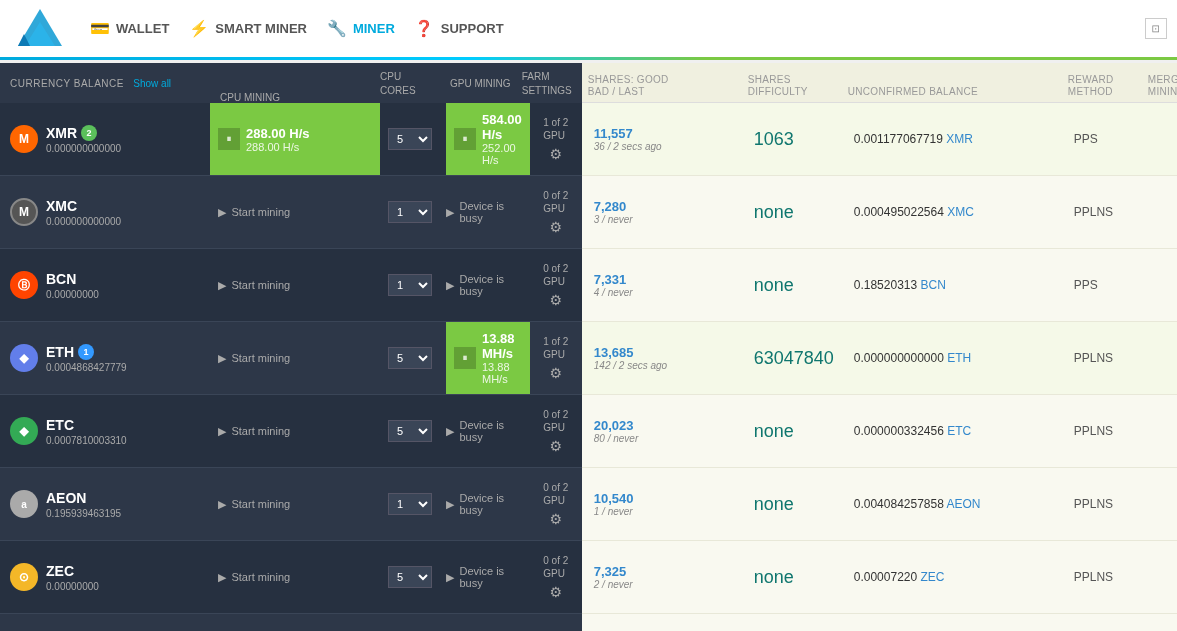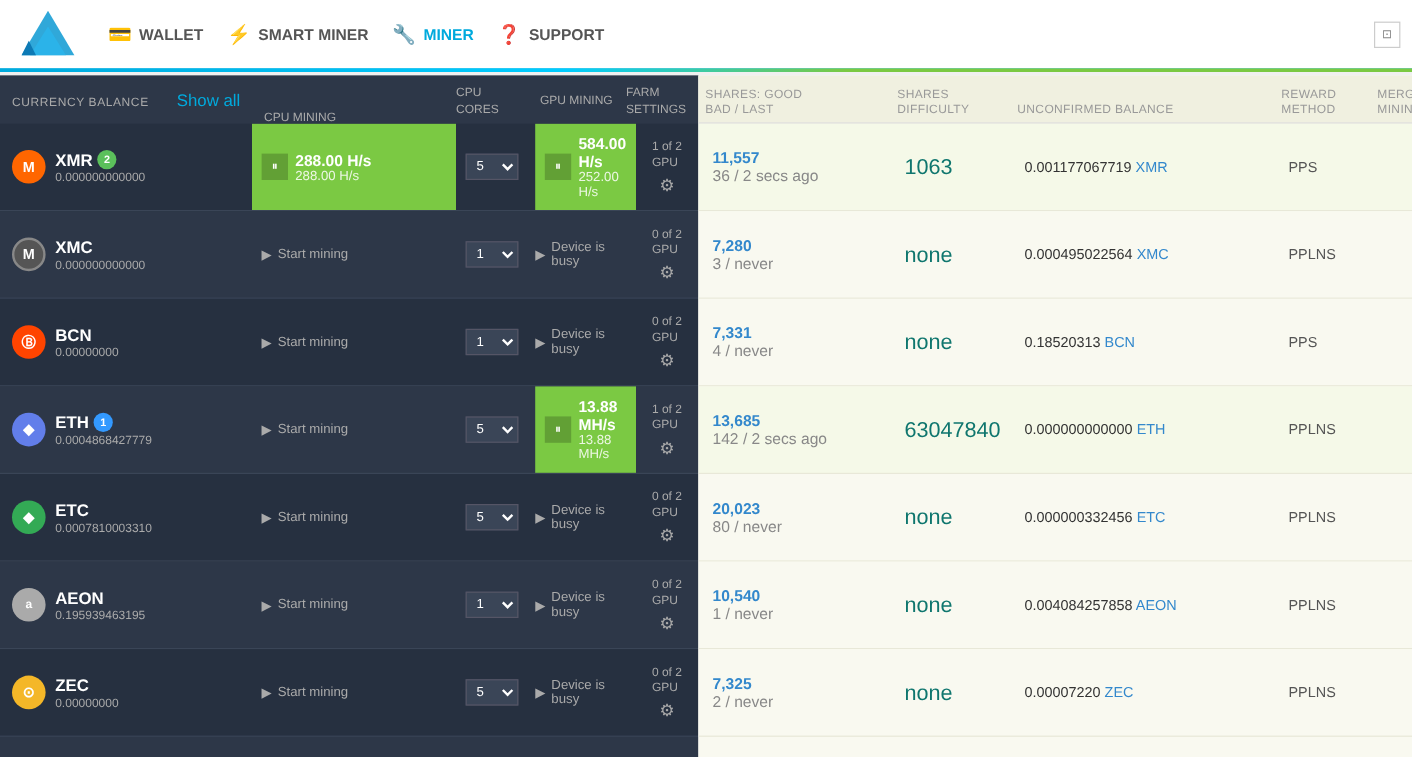--- a/index.html
+++ b/index.html
@@ -211,21 +211,21 @@
       align-items: center;
       height: 73px;
       border-bottom: 1px solid #e8e8d8;
       padding: 0 6px;
     }
     .right-row.active-row { background: #f5f9e8; }
     .right-row:not(.active-row) { background: #f9f9f0; }
 
     .rr-shares { width: 160px; padding: 0 6px; }
     .shares-good { color: #3388cc; font-size: 13px; font-weight: bold; }
-    .shares-bad { color: #888; font-size: 13px; }
+    .shares-bad { color: #888; font-size: 10px; font-style: italic; }
     .rr-diff { width: 100px; padding: 0 6px; color: #0f766e; font-size: 18px; }
     .rr-balance { width: 220px; padding: 0 6px; }
     .balance-val { font-size: 12px; color: #333; }
     .balance-cur { color: #3388cc; }
     .rr-reward { width: 80px; padding: 0 6px; color: #555; font-size: 12px; }
     .rr-merged { width: 80px; padding: 0 6px; display: flex; align-items: center; justify-content: flex-end; }
 
     .col-headers-wrap {
       display: flex;
       background: #2d3748;
@@ -277,21 +277,21 @@
 
 <div style="height:3px; background: linear-gradient(90deg, #00aadd 0%, #00ccff 40%, #7bc943 60%, #7bc943 100%); position:relative; top:-3px;"></div>
 
 <div class="main">
 
   <div class="left-panel">
 
     <div class="col-headers-wrap">
       <div style="width:210px; padding-left:10px;">
         <span style="color:#aaa; font-size:10px; text-transform:uppercase; letter-spacing:0.5px;">CURRENCY BALANCE</span>
-        <span style="color:#00aadd; font-size:14px; margin-left:20px; cursor:pointer;">Show all</span>
+        <span style="color:#00aadd; font-size:10px; margin-left:6px; cursor:pointer;">Show all</span>
       </div>
       <div style="width:170px; padding-left:10px;margin-top:28px;">
         <span style="color:#aaa; font-size:10px; text-transform:uppercase;">CPU MINING</span>
       </div>
       <div style="width:60px;">
         <span style="color:#aaa; font-size:10px; text-transform:uppercase; line-height:1.1; white-space:pre;">CPU
 CORES</span>
       </div>
       <div style="flex:1; padding-left:10px;">
         <span style="color:#aaa; font-size:10px; text-transform:uppercase;">GPU MINING</span>

